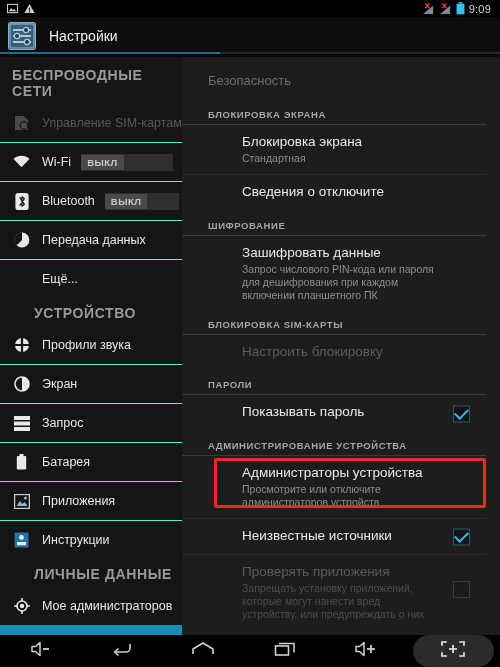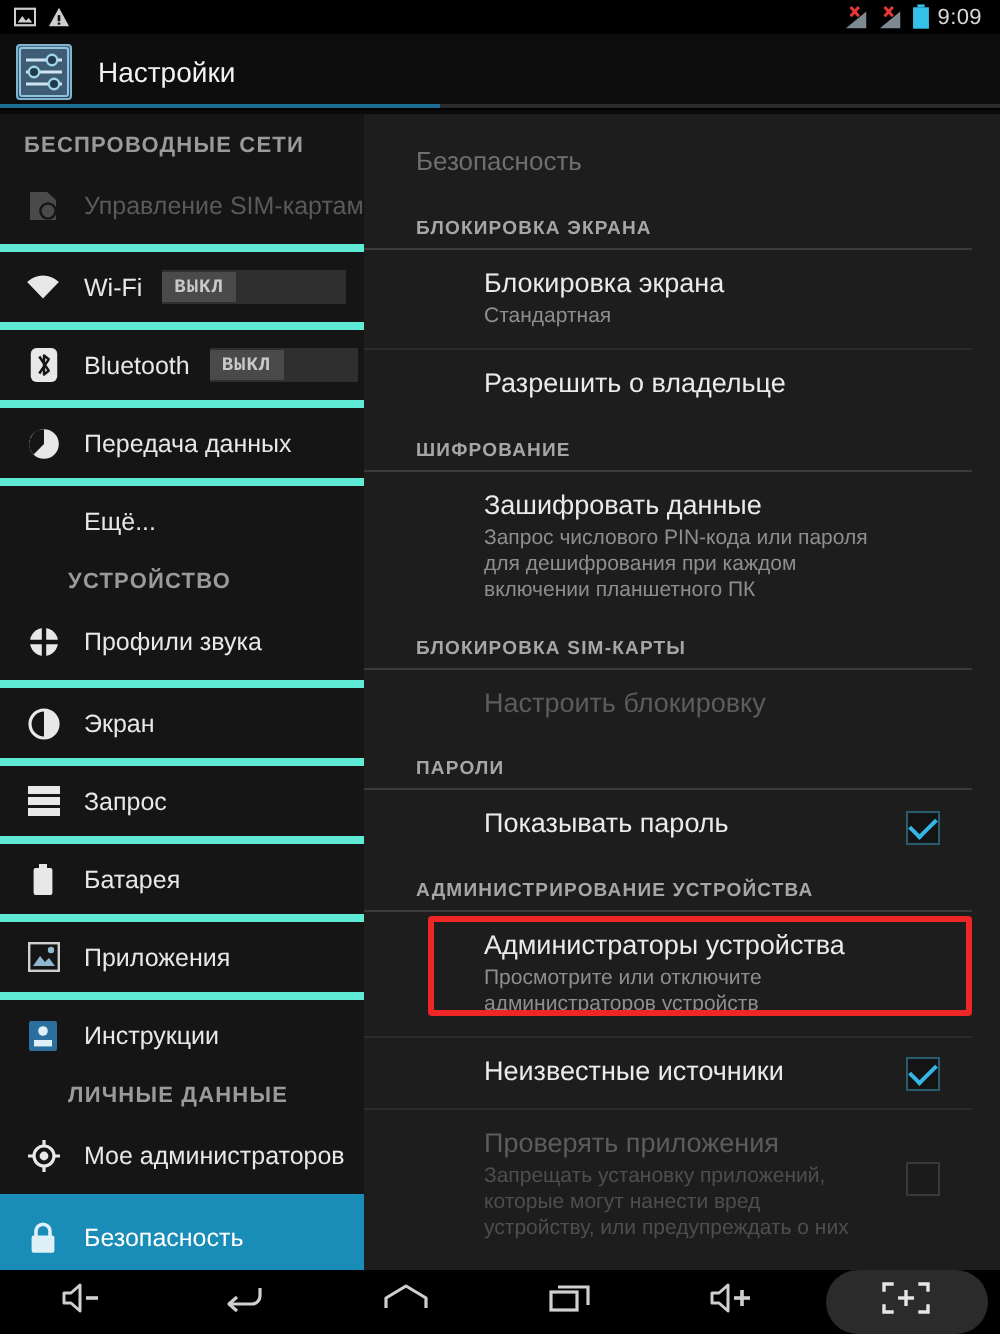--- a/index.html
+++ b/index.html
@@ -38,43 +38,43 @@
     background: linear-gradient(to right,#1c6d92 0%,#1c6d92 44%,#2a2a2a 44%,#2a2a2a 100%);
   }
 
   
   .content { position: absolute; top: 57px; left: 0; width: 500px; height: 578px; display: flex; }
   .sidebar { width: 182px; height: 100%; background: #151515; overflow: hidden; position: relative; }
   .detail  { flex: 1; height: 100%; background: #1d1d1d; overflow: hidden; position: relative; }
 
   
   .sb-header {
-    color: #9a9a9a; font-size: 11px; font-weight: bold; letter-spacing: .6px;
+    color: #9a9a9a; font-size: 14px; font-weight: bold; letter-spacing: .6px;
     padding: 10px 0 4px 12px; text-transform: uppercase;
   }
   .sb-header.tight { padding-top: 7px; margin-left: 22px; }
   .sb-item {
     display: flex; align-items: center; height: 39px; padding-left: 12px;
-    border-top: 4px solid #5eead4; position: relative; white-space: nowrap; overflow: hidden;
+    border-top: 1px solid #5eead4; position: relative; white-space: nowrap; overflow: hidden;
   }
   .sb-item.noline { border-top: none; }
   .sb-item .sb-ico { width: 19px; height: 19px; flex: 0 0 19px; margin-right: 11px;
                      display: flex; align-items: center; justify-content: center; }
   .sb-label { color: #e8e8e8; font-size: 12.5px; }
   .sb-item.dim .sb-label { color: #5a5a5a; }
   .sb-item.sel { background: #1a8cb8; border-top-color: #1a8cb8; }
   .sb-item.sel .sb-label { color: #ffffff; }
   .sb-item.indent .sb-label { margin-left: 30px; }
   .toggle-off {
     margin-left: 10px; display: inline-flex; align-items: center;
     height: 17px; width: 92px; background: #2f2f2f; position: relative;
   }
   .toggle-off span {
     font-size: 9.5px; color: #c9c9c9; font-weight: bold; letter-spacing: .5px;
-    background: #4a4a4a; padding: 2px 6px; text-transform: uppercase; font-family: Liberation Mono, monospace;
+    background: #4a4a4a; padding: 2px 6px; text-transform: uppercase;
   }
 
   
   .dt-title { color: #6f6f6f; font-size: 13px; padding: 16px 0 14px 26px; }
   .dt-header {
     color: #a6a6a6; font-size: 9.5px; font-weight: bold; letter-spacing: .6px;
     padding: 7px 0 4px 26px; text-transform: uppercase;
     border-bottom: 1px solid #3b3b3b; margin-right: 14px;
   }
   .dt-row {
@@ -325,21 +325,21 @@
     <div class="detail">
 
       <div class="dt-title">Безопасность</div>
 
       <div class="dt-header">БЛОКИРОВКА ЭКРАНА</div>
       <div class="dt-row">
         <div class="t1">Блокировка экрана</div>
         <div class="t2">Стандартная</div>
       </div>
       <div class="dt-row nb" style="padding-bottom:12px">
-        <div class="t1">Разрешить о владельце</div>
+        <div class="t1">Сведения о отключите</div>
       </div>
 
       <div class="dt-header">ШИФРОВАНИЕ</div>
       <div class="dt-row nb" style="padding-bottom:10px">
         <div class="t1">Зашифровать данные</div>
         <div class="t2">Запрос числового PIN-кода или пароля для дешифрования при каждом включении планшетного ПК</div>
       </div>
 
       <div class="dt-header">БЛОКИРОВКА SIM-КАРТЫ</div>
       <div class="dt-row nb dim" style="padding-bottom:11px">

